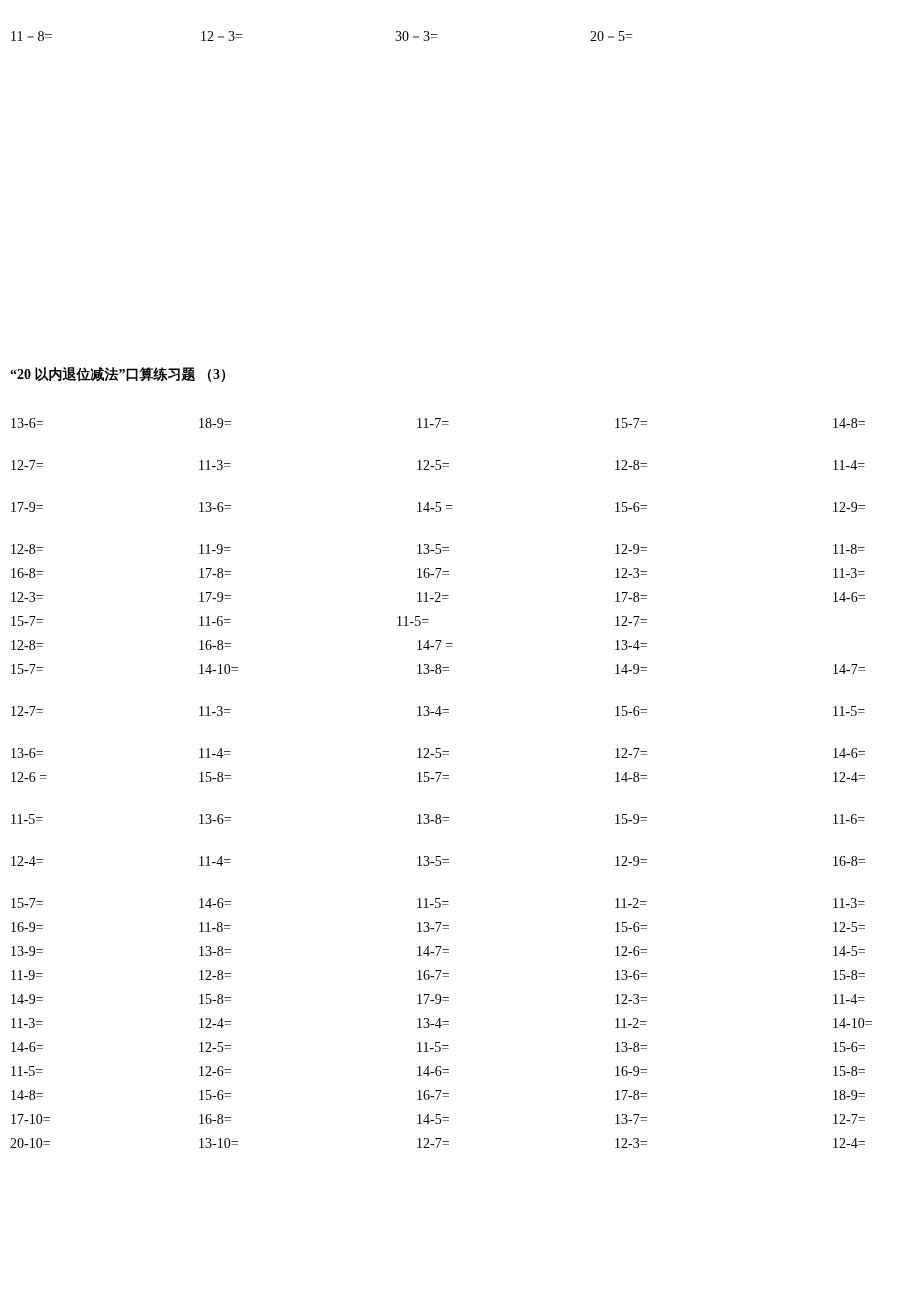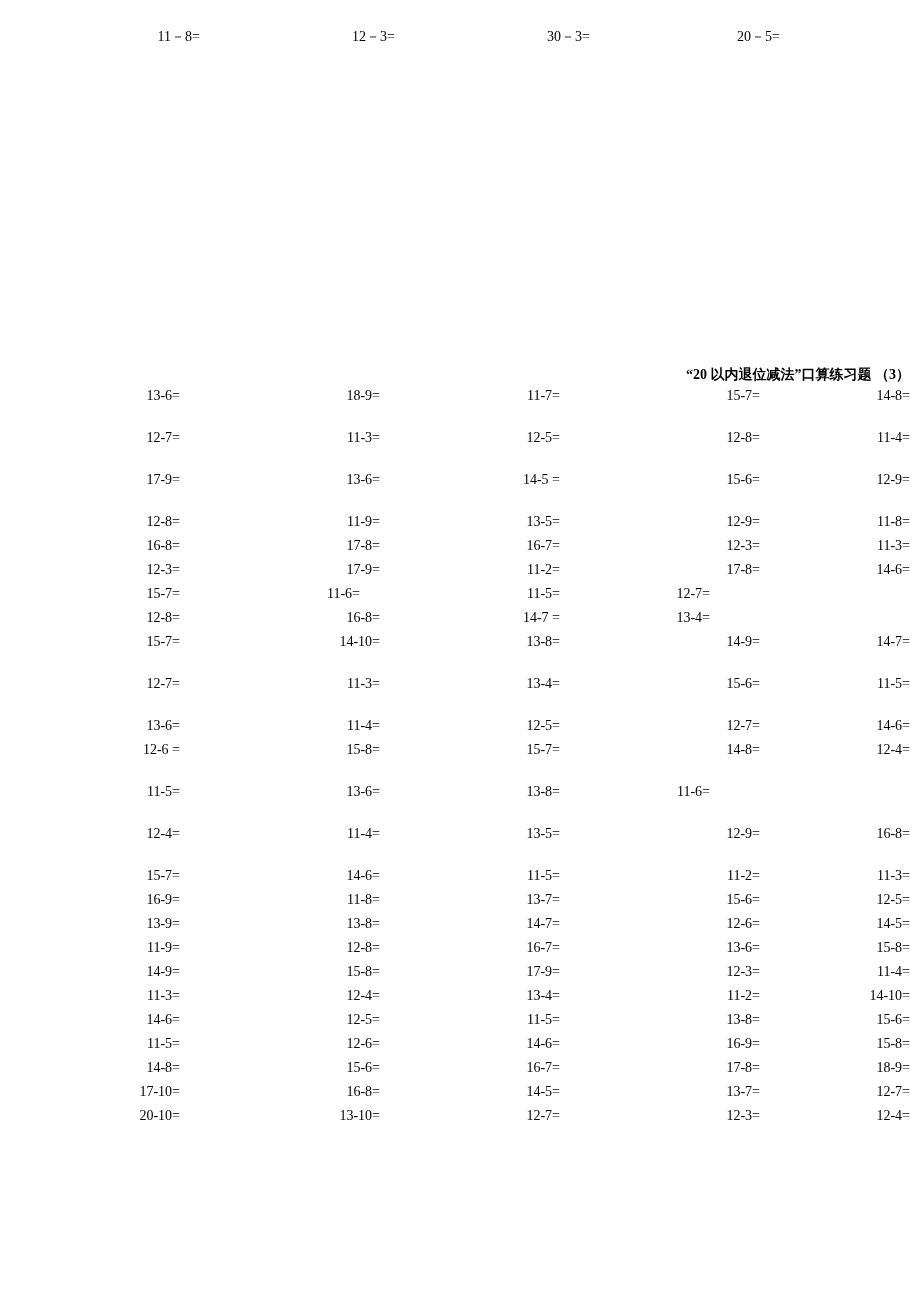--- a/index.html
+++ b/index.html
@@ -6,41 +6,42 @@
     margin: 0;
     padding: 0;
     font-family: "SimSun", "宋体", serif;
     font-size: 14px;
     color: #000;
     background: #fff;
     width: 920px;
   }
   .page {
     padding: 28px 10px 40px 10px;
-    text-align: right;
   }
   .top-row {
     display: flex;
     margin-bottom: 320px;
   }
   .top-cell {
     flex: 0 0 auto;
   }
   .top-cell.c1 { width: 190px; }
   .top-cell.c2 { width: 195px; }
   .top-cell.c3 { width: 195px; }
   .top-cell.c4 { width: 190px; }
 
   .section-title {
     font-weight: bold;
+    margin-bottom: 28px;
   }
 
   .row {
     display: flex;
     line-height: 24px;
+    gap: 18px;
   }
   .row.gap-after {
     margin-bottom: 18px;
   }
   .cell {
     flex: 0 0 auto;
   }
   
   .col1 { width: 170px; }
   .col2 { width: 200px; }
@@ -142,20 +143,21 @@
         <div class="cell col1">12-6  =</div>
         <div class="cell col2">15-8=</div>
         <div class="cell col3">15-7=</div>
         <div class="cell col4">14-8=</div>
         <div class="cell col5">12-4=</div>
       </div>
       <div class="row gap-after">
         <div class="cell col1">11-5=</div>
         <div class="cell col2">13-6=</div>
         <div class="cell col3">13-8=</div>
+        <div class="cell col4">15-9=</div>
         <div class="cell col5">11-6=</div>
       </div>
       <div class="row gap-after">
         <div class="cell col1">12-4=</div>
         <div class="cell col2">11-4=</div>
         <div class="cell col3">13-5=</div>
         <div class="cell col4">12-9=</div>
         <div class="cell col5">16-8=</div>
       </div>
       <div class="row">

